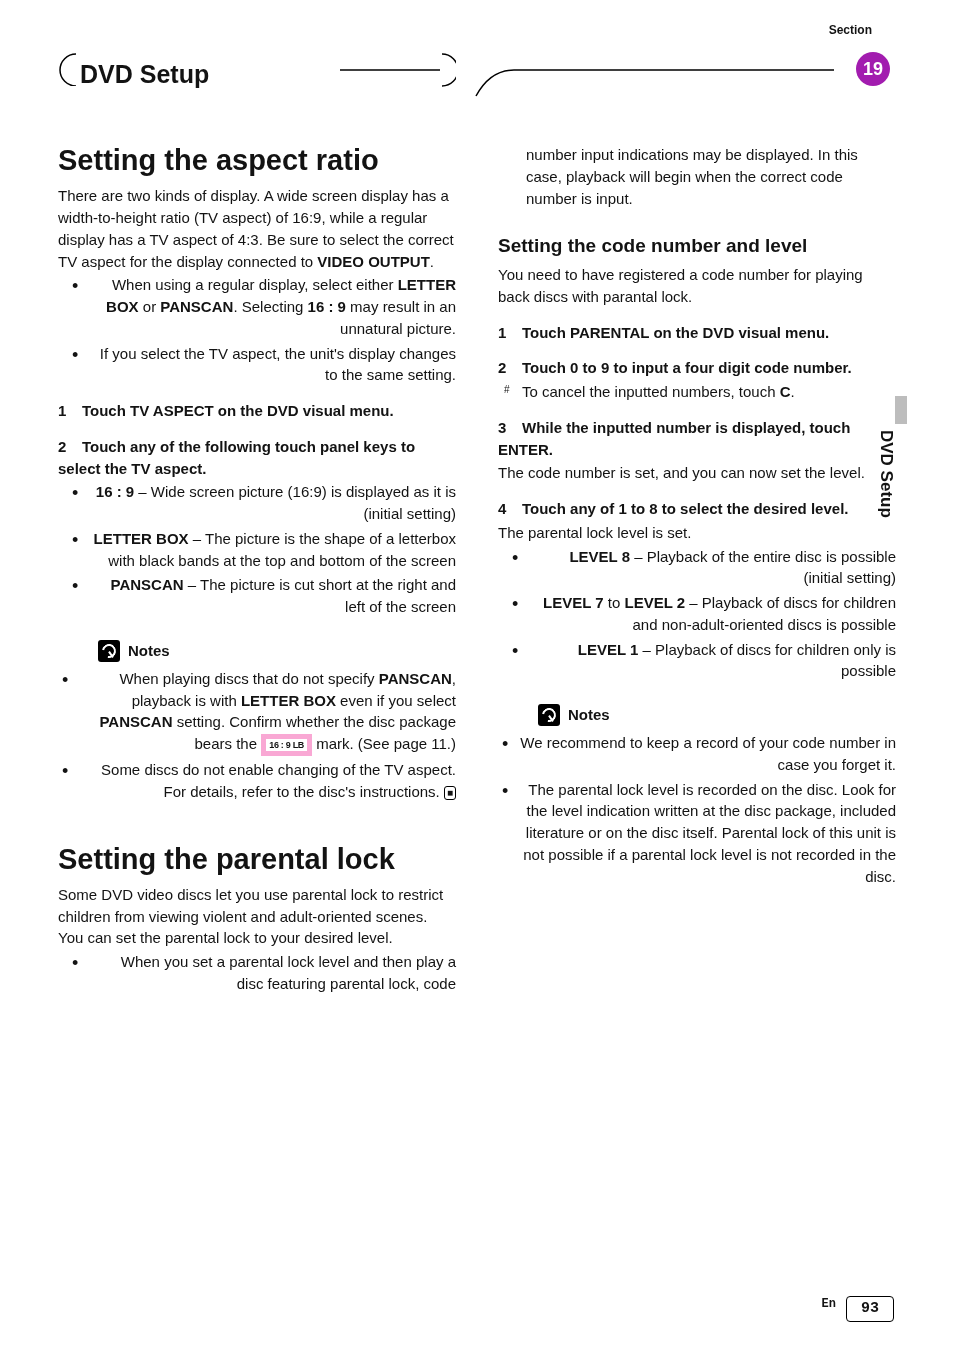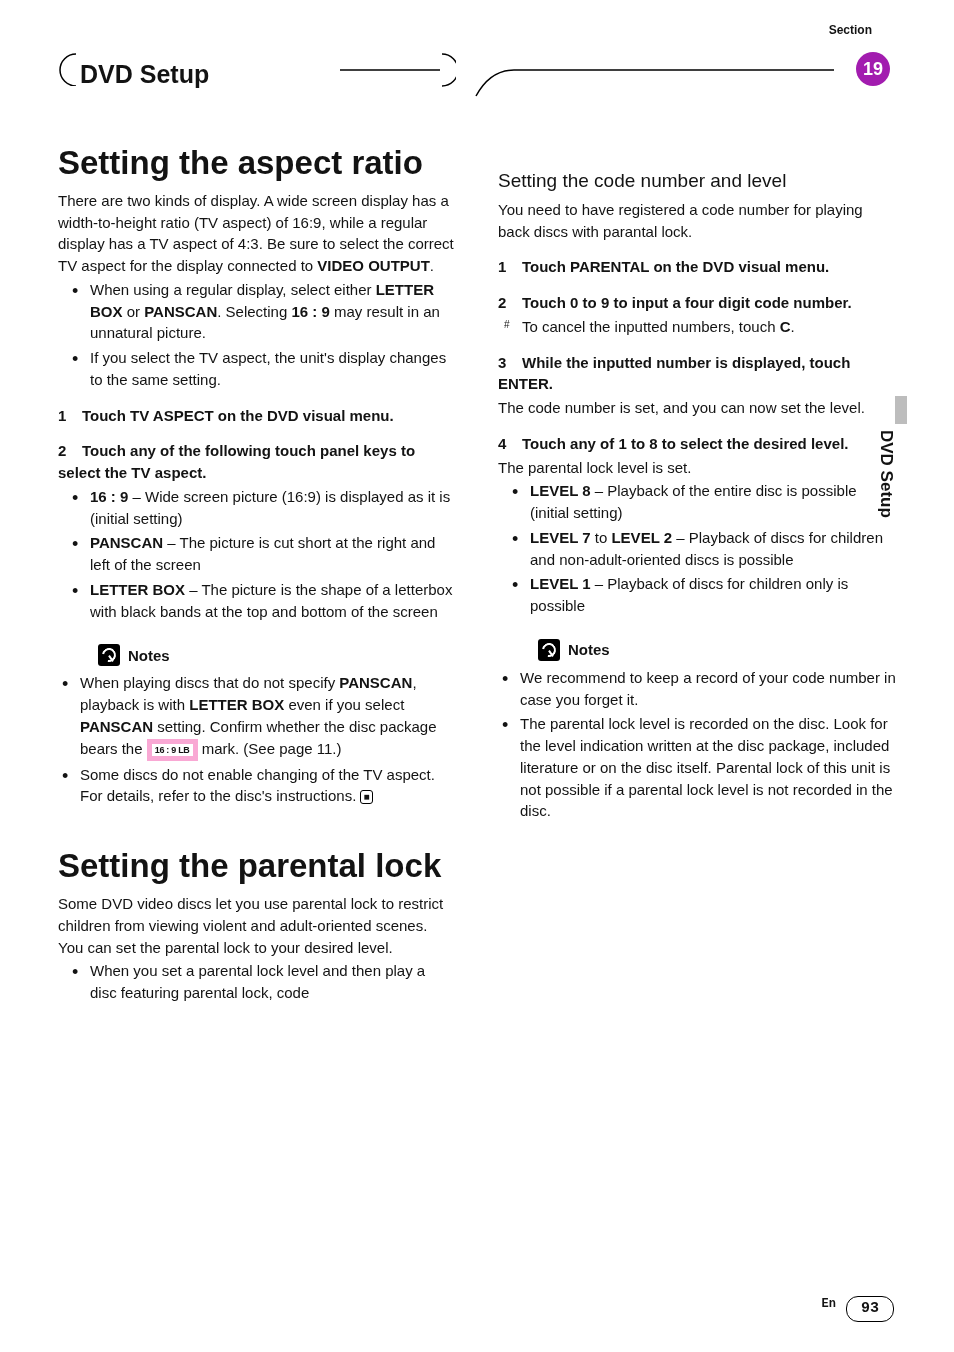--- a/index.html
+++ b/index.html
@@ -24,25 +24,25 @@
     background:#a21caf; color:#fff; border-radius:50%;
     display:flex; align-items:center; justify-content:center;
     font-size:18px; font-weight:bold;
   }
   .bracket-left { display:inline-flex; align-items:center; }
   .bracket-left svg { height:34px; }
   .chapter-title { font-size:25px; font-weight:bold; margin-right:6px; margin-left:-2px; }
   .rule-line { stroke:#000; stroke-width:1.5; }
   .columns { display:flex; gap:42px; margin-top:100px; }
   .col { width: 50%; }
-  h2.section { font-size:33px; font-weight:bold; margin:0 0 8px 0; line-height:1.15;}
-  h3.sub { font-size:19px; font-weight:normal; margin:26px 0 6px 0; line-height:1.2;}
+  h2.section { font-size:29px; font-weight:bold; margin:0 0 8px 0; line-height:1.15;}
+  h3.sub { font-size:19px; font-weight:bold; margin:26px 0 6px 0; line-height:1.2;}
   p { margin: 0 0 2px 0; }
   ul.bulleted { margin:2px 0 4px 0; padding-left: 28px; }
-  ul.bulleted li { margin:1px 0 3px 4px; list-style: none; position:relative; }
+  ul.bulleted li { margin:1px 0 3px 4px; list-style: none; position:relative;text-align:right; }
   ul.bulleted li::before { content:"•"; position:absolute; left:-18px; top:-1px; font-size:18px; }
   ul.square { margin:2px 0 2px 0; padding-left:20px;}
   ul.square li { list-style:none; position:relative; margin-left:4px;}
   ul.square li::before { content:"#"; position:absolute; left:-18px; top:2px; font-size:10px;}
   .step-lead { font-weight:bold; margin-top:14px;}
   .step-num { display:inline-block; width:24px; font-weight:bold;}
   .notes-header { display:flex; align-items:center; gap:8px; margin-top:22px; margin-bottom:6px;padding-left:40px;}
   .notes-icon { width:22px; height:22px; background:#000; border-radius:3px; position:relative; display:inline-block;}
   .notes-icon::after { content:""; position:absolute; left:4px; top:4px; width:10px; height:10px; border:2px solid #fff; border-radius:50%; transform:rotate(-35deg); border-left-color:transparent;}
   .notes-icon::before { content:""; position:absolute; left:12px; top:11px; width:2px; height:7px; background:#fff; transform:rotate(-35deg);}
@@ -50,21 +50,21 @@
   .bold { font-weight:bold; }
   .mini-box { display:inline-block; border:5px solid #f9a8d4; font-size:9px; font-weight:bold; padding:0 3px; line-height:12px; vertical-align:1px; letter-spacing:-.3px; }
   .end-mark { display:inline-block; border:1px solid #000; border-radius:3px; padding:0 2px; font-size:10px; vertical-align:1px; line-height:12px;}
   .side-tab {
     position:absolute; right:56px; top:430px;
     writing-mode: vertical-rl; font-weight:bold; font-size:17px;
   }
   .side-stub { position:absolute; right:47px; top:396px; width:12px; height:28px; background:#bdbdbd;}
   .footer { position:absolute; bottom:30px; right:60px; display:flex; gap:10px;font-family:Liberation Mono, monospace;}
   .lang { font-size:12px; font-weight:bold; }
-  .page-num-oval { border:1.5px solid #000; border-radius:12px; padding:1px 14px; font-weight:bold; font-size:15px; }
+  .page-num-oval { border:1.5px solid #000; border-radius:4px; padding:1px 14px; font-weight:bold; font-size:15px; }
   .header-curve { position:absolute; top:60px; left:474px; }
 </style>
 </head>
 <body>
 
 <div class="page">
 
   <div class="bracket-left" style="position:absolute; top:52px; left:58px;">
     <svg width="400" height="36">
       <path d="M18 2 A16 16 0 0 0 18 34" fill="none" class="rule-line"></path>
@@ -103,22 +103,22 @@
 
       <p class="step-lead">
         <span class="step-num">1</span><span>Touch TV ASPECT on the DVD visual menu.</span>
       </p>
 
       <p class="step-lead">
         <span class="step-num">2</span><span>Touch any of the following touch panel keys to select the TV aspect.</span>
       </p>
       <ul class="bulleted">
         <li><span class="bold">16 : 9</span><span> – Wide screen picture (16:9) is displayed as it is (initial setting)</span></li>
+        <li><span class="bold">LETTER BOX</span><span> – The picture is the shape of a letterbox with black bands at the top and bottom of the screen</span></li>
         <li><span class="bold">PANSCAN</span><span> – The picture is cut short at the right and left of the screen</span></li>
-        <li><span class="bold">LETTER BOX</span><span> – The picture is the shape of a letterbox with black bands at the top and bottom of the screen</span></li>
       </ul>
 
       <div class="notes-header">
         <span class="notes-icon"></span>
         <span class="notes-label">Notes</span>
       </div>
       <ul class="bulleted" style="padding-left:18px;">
         <li>
           <span>When playing discs that do not specify </span><span class="bold">PANSCAN</span><span>, playback is with </span><span class="bold">LETTER BOX</span><span> even if you select </span><span class="bold">PANSCAN</span><span> setting. Confirm whether the disc package bears the </span><span class="mini-box">16 : 9  LB</span><span> mark. (See page 11.)</span>
         </li>
@@ -128,20 +128,21 @@
       </ul>
 
       <h2 class="section" style="margin-top:40px;">Setting the parental lock</h2>
       <p>Some DVD video discs let you use parental lock to restrict children from viewing violent and adult-oriented scenes. You can set the parental lock to your desired level.</p>
       <ul class="bulleted">
         <li>When you set a parental lock level and then play a disc featuring parental lock, code</li>
       </ul>
     </div>
 
     <div class="col">
+      <p style="margin-left:28px;">number input indications may be displayed. In this case, playback will begin when the correct code number is input.</p>
 
       <h3 class="sub">Setting the code number and level</h3>
       <p>You need to have registered a code number for playing back discs with parantal lock.</p>
 
       <p class="step-lead">
         <span class="step-num">1</span><span>Touch PARENTAL on the DVD visual menu.</span>
       </p>
 
       <p class="step-lead">
         <span class="step-num">2</span><span>Touch 0 to 9 to input a four digit code number.</span>

